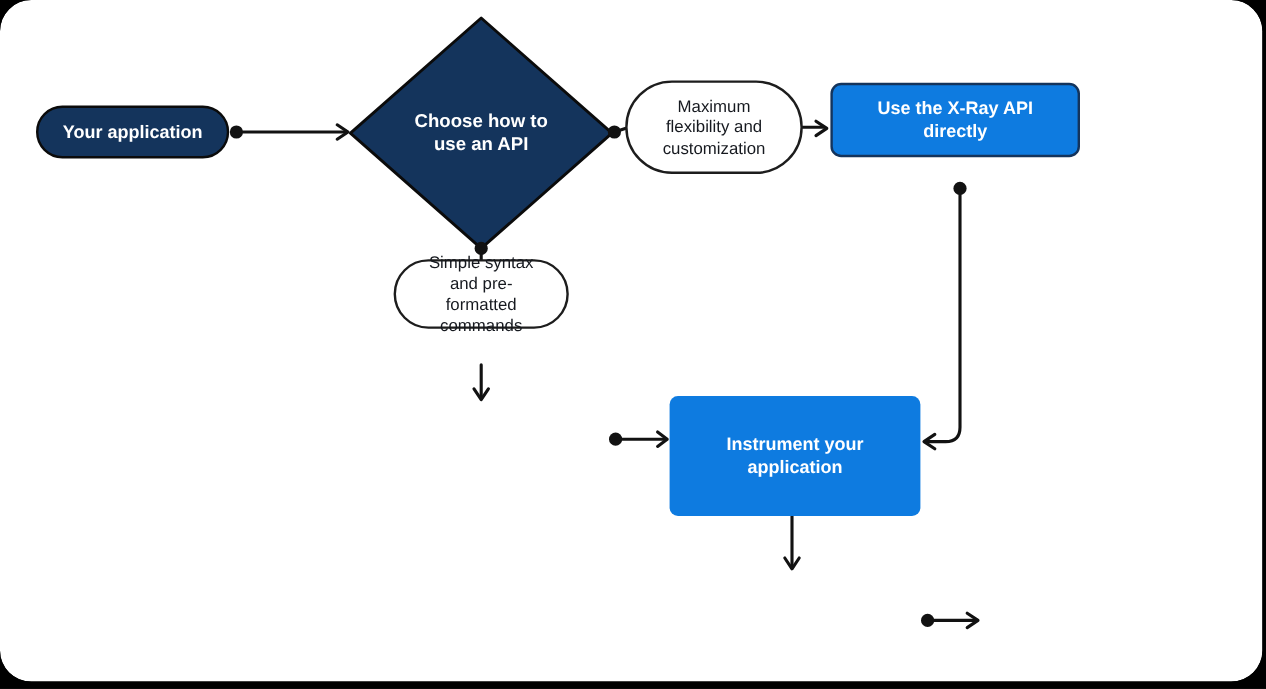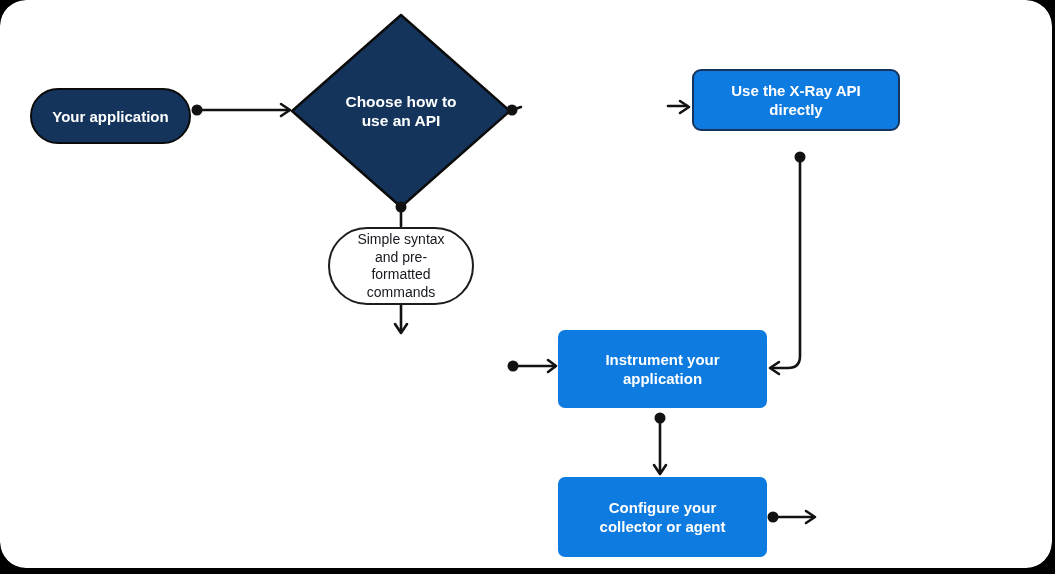--- a/index.html
+++ b/index.html
@@ -86,48 +86,49 @@
 
     <circle class="dot" cx="660" cy="418" r="5.5"></circle>
     <path class="wire" d="M660,418 V472"></path>
     <path class="wire" d="M654,465 L660,474 L666,465"></path>
 
     <circle class="dot" cx="773" cy="517" r="5.5"></circle>
     <path class="wire" d="M773,517 H813"></path>
     <path class="wire" d="M806,511 L815,517 L806,523"></path>
   </svg>
 
-  <div class="node pill" style="left:30px;top:88px;width:161px;height:56px;align-items:center;">
+  <div class="node pill" style="left:30px;top:88px;width:161px;height:44px;align-items:center;">
     <span class="node-label">Your application</span>
   </div>
 
   <div class="node diamond-label" style="left:292px;top:15px;width:218px;height:192px;">
     <span class="node-label">Choose how to
 use an API</span>
   </div>
 
+  <div class="node terminator" style="left:521px;top:67px;width:148px;height:78px;">
+    <span class="node-label">Maximum
+flexibility and
+customization</span>
+  </div>
 
   <div class="node proc bordered-navy" style="left:692px;top:69px;width:208px;height:62px;">
     <span class="node-label">Use the X-Ray API
 directly</span>
   </div>
 
-  <div class="node terminator" style="left:328px;top:227px;width:146px;height:78px;">
+  <div class="node terminator" style="left:328px;top:216px;width:146px;height:58px;">
     <span class="node-label">Simple syntax
 and pre-
 formatted
 commands</span>
   </div>
 
 
-  <div class="node proc" style="left:558px;top:330px;width:209px;height:78px;">
+  <div class="node proc" style="left:558px;top:330px;width:209px;height:100px;">
     <span class="node-label">Instrument your
 application</span>
   </div>
 
-  <div class="node proc" style="left:558px;top:477px;width:209px;height:80px;">
-    <span class="node-label">Configure your
-collector or agent</span>
-  </div>
 
 
   <div class="frame-border"></div>
 </div>
 
 </body></html>

